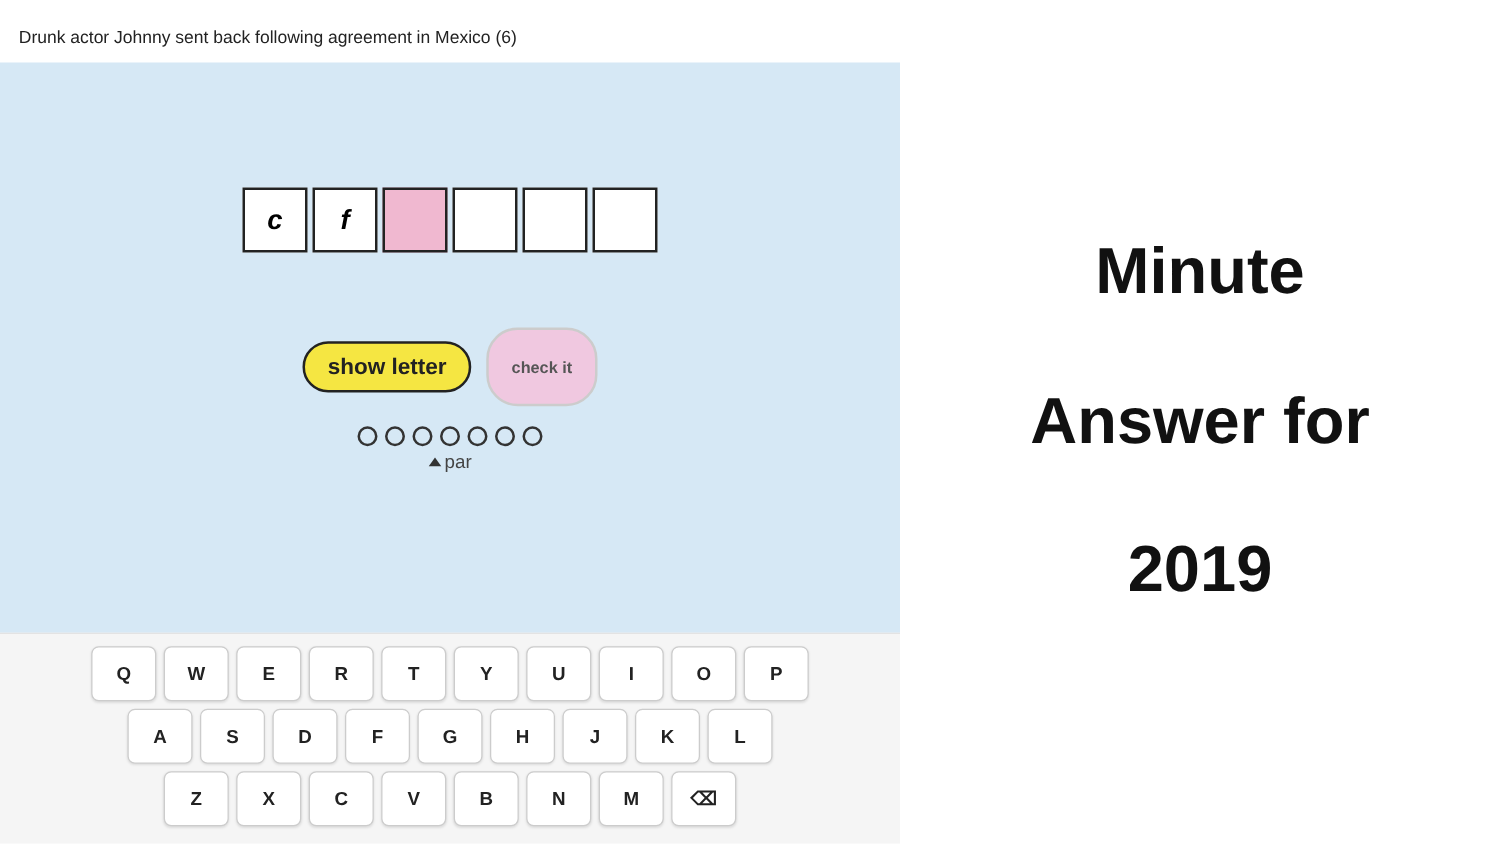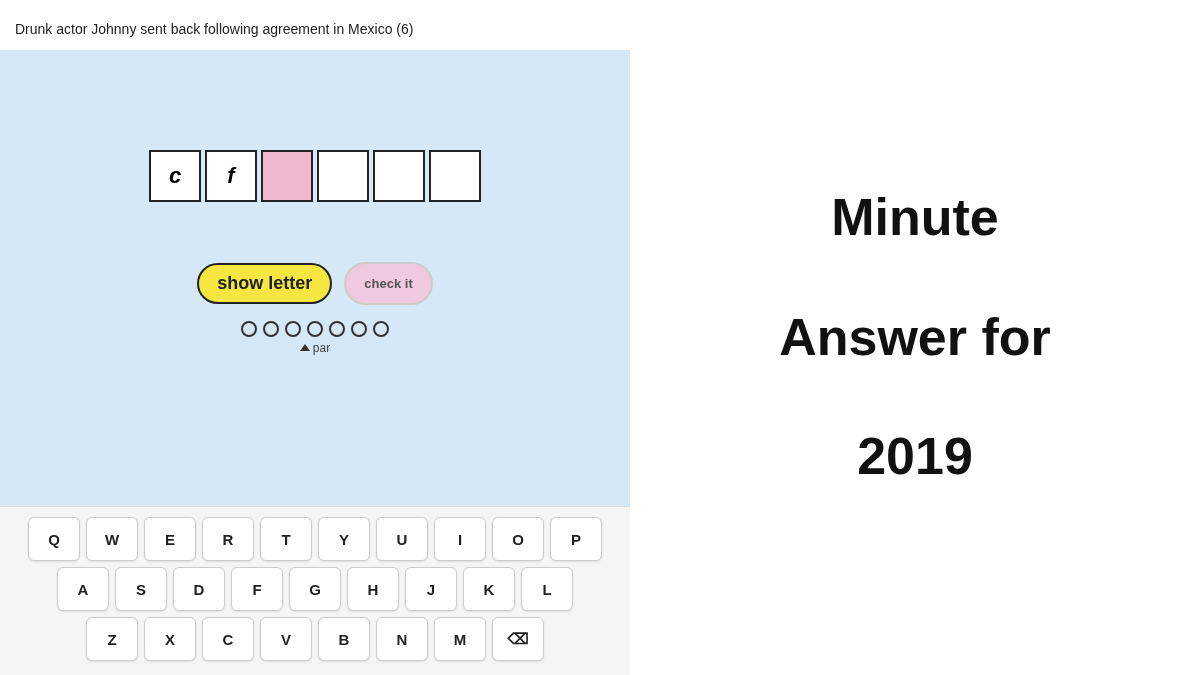--- a/index.html
+++ b/index.html
@@ -14,21 +14,21 @@
     }
 
     .main-container {
       display: flex;
       flex: 1;
       width: 100%;
     }
 
     
     .left-panel {
-      width: 630px;
+      width: 720px;
       display: flex;
       flex-direction: column;
       padding: 10px 0 0 0;
     }
 
     .clue-text {
       font-size: 14px;
       color: #222;
       padding: 10px 15px 10px 15px;
       line-height: 1.4;
@@ -103,21 +103,21 @@
       font-size: 18px;
       font-weight: 600;
       cursor: pointer;
       color: #222;
     }
 
     .btn-check-it {
       background: #f0c8e0;
       border: 2px solid #ccc;
       border-radius: 25px;
-      padding: 12px 18px;
+      padding: 22px 18px;
       font-size: 13px;
       font-weight: 600;
       cursor: pointer;
       color: #555;
     }
 
     
     .score-row {
       display: flex;
       flex-direction: column;
@@ -133,21 +133,21 @@
 
     .dot {
       width: 16px;
       height: 16px;
       border: 2px solid #333;
       border-radius: 50%;
       background: transparent;
     }
 
     .par-label {
-      font-size: 12px;
+      font-size: 15px;
       color: #444;
       display: flex;
       align-items: center;
       gap: 3px;
     }
 
     .par-triangle {
       width: 0;
       height: 0;
       border-left: 5px solid transparent;

